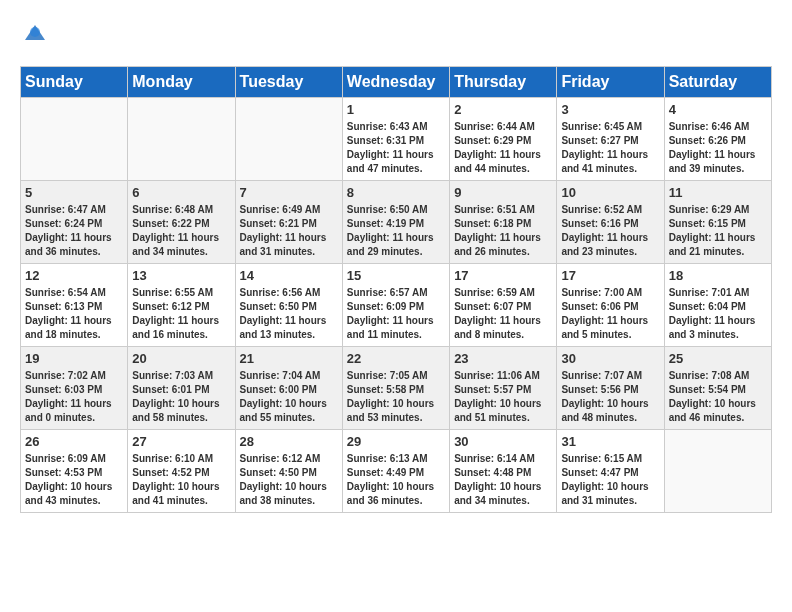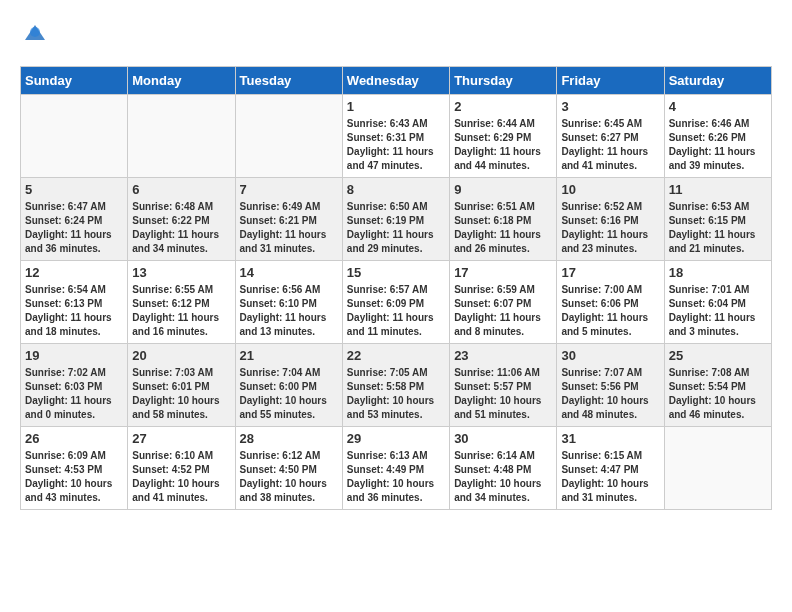--- a/index.html
+++ b/index.html
@@ -40,21 +40,21 @@
     .calendar {
       width: 100%;
       border-collapse: collapse;
       font-size: 11px;
     }
     .calendar thead tr th {
       background-color: #1a6abf;
       color: #fff;
       padding: 6px 4px;
       text-align: left;
-      font-size: 13px;
+      font-size: 16px;
       font-weight: bold;
       border: 1px solid #ccc;
     }
     .calendar tbody tr td {
       border: 1px solid #ccc;
       vertical-align: top;
       padding: 4px;
       width: calc(100% / 7);
       height: 80px;
       color: #333;
@@ -163,41 +163,41 @@
         <td class="row-shaded">
           <span class="day-number">7</span>
           <div class="day-info">Sunrise: 6:49 AM
 Sunset: 6:21 PM
 Daylight: 11 hours
 and 31 minutes.</div>
         </td>
         <td class="row-shaded">
           <span class="day-number">8</span>
           <div class="day-info">Sunrise: 6:50 AM
-Sunset: 6:19 PM
+Sunset: 4:19 PM
 Daylight: 11 hours
 and 29 minutes.</div>
         </td>
         <td class="row-shaded">
           <span class="day-number">9</span>
           <div class="day-info">Sunrise: 6:51 AM
 Sunset: 6:18 PM
 Daylight: 11 hours
 and 26 minutes.</div>
         </td>
         <td class="row-shaded">
           <span class="day-number">10</span>
           <div class="day-info">Sunrise: 6:52 AM
 Sunset: 6:16 PM
 Daylight: 11 hours
 and 23 minutes.</div>
         </td>
         <td class="row-shaded">
           <span class="day-number">11</span>
-          <div class="day-info">Sunrise: 6:53 AM
+          <div class="day-info">Sunrise: 6:29 AM
 Sunset: 6:15 PM
 Daylight: 11 hours
 and 21 minutes.</div>
         </td>
       </tr>
       <tr>
         <td>
           <span class="day-number">12</span>
           <div class="day-info">Sunrise: 6:54 AM
 Sunset: 6:13 PM
@@ -207,21 +207,21 @@
         <td>
           <span class="day-number">13</span>
           <div class="day-info">Sunrise: 6:55 AM
 Sunset: 6:12 PM
 Daylight: 11 hours
 and 16 minutes.</div>
         </td>
         <td>
           <span class="day-number">14</span>
           <div class="day-info">Sunrise: 6:56 AM
-Sunset: 6:10 PM
+Sunset: 6:50 PM
 Daylight: 11 hours
 and 13 minutes.</div>
         </td>
         <td>
           <span class="day-number">15</span>
           <div class="day-info">Sunrise: 6:57 AM
 Sunset: 6:09 PM
 Daylight: 11 hours
 and 11 minutes.</div>
         </td>

